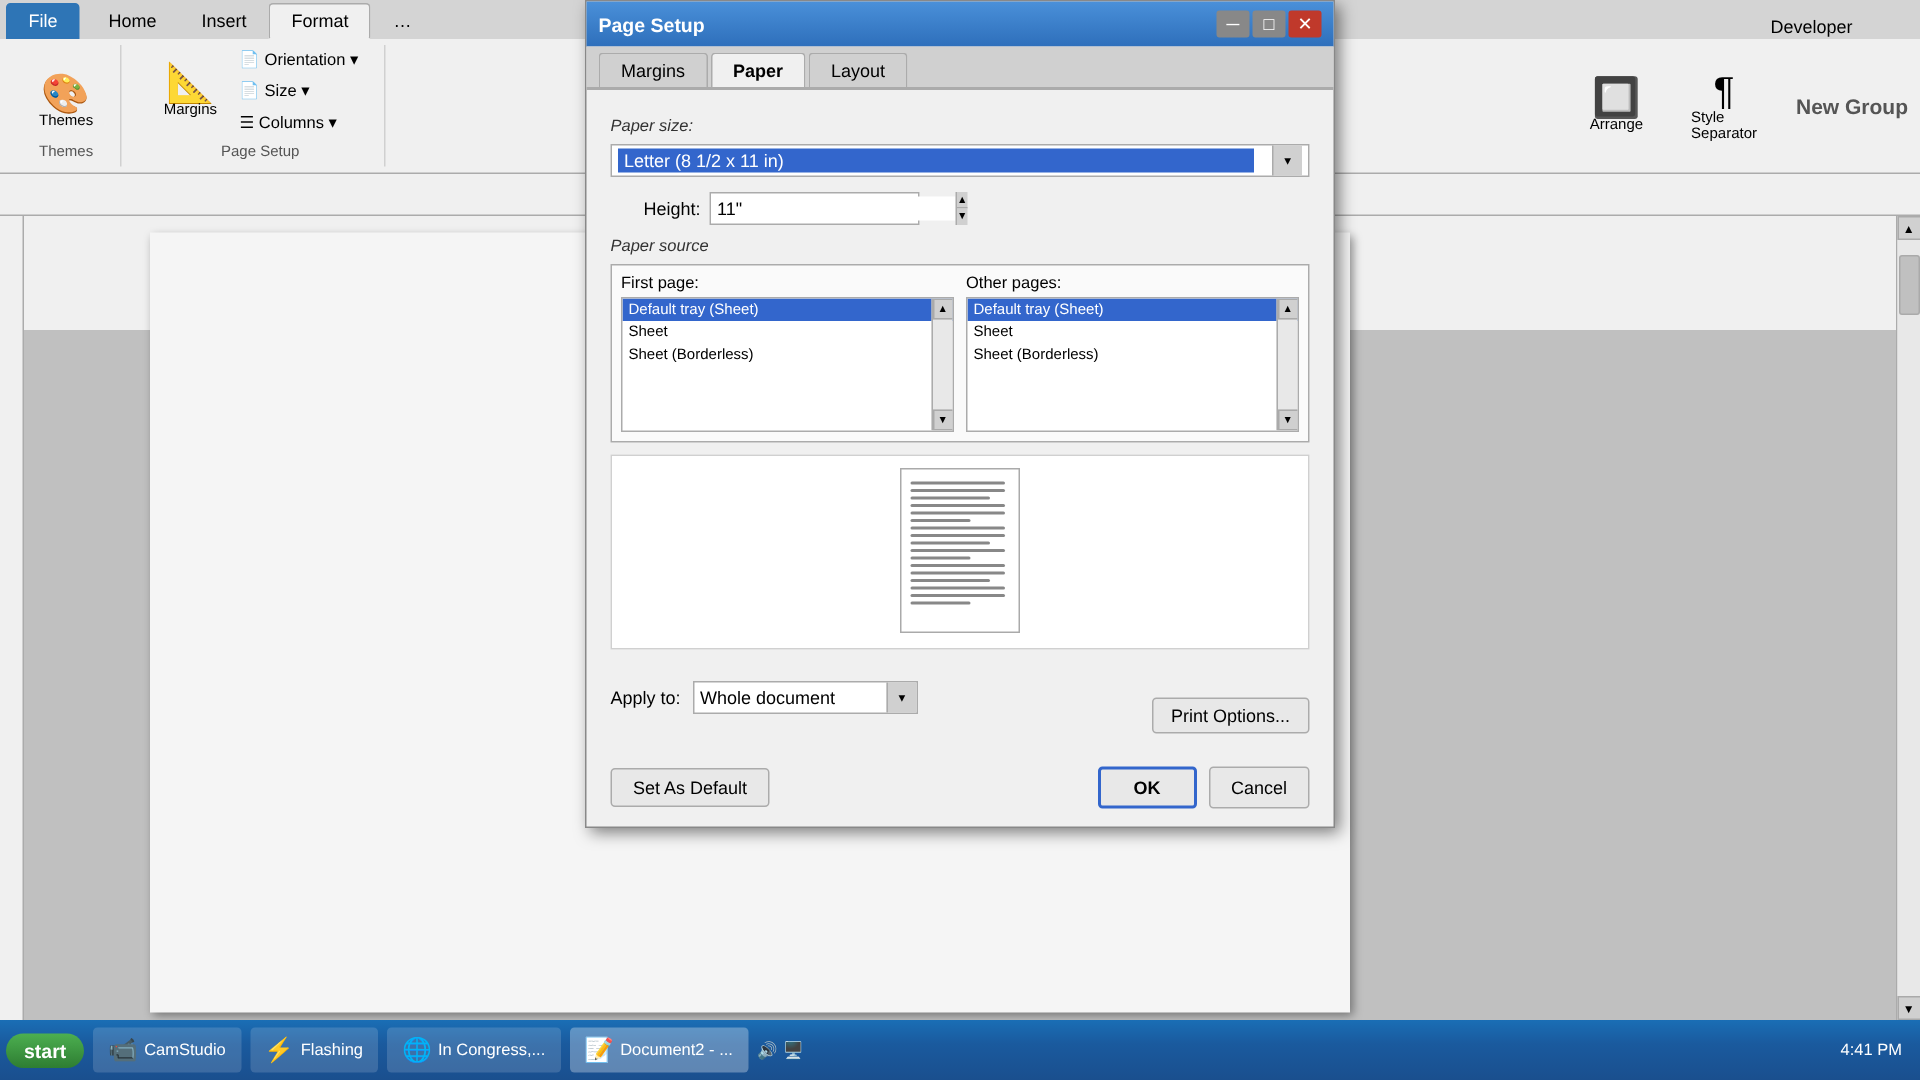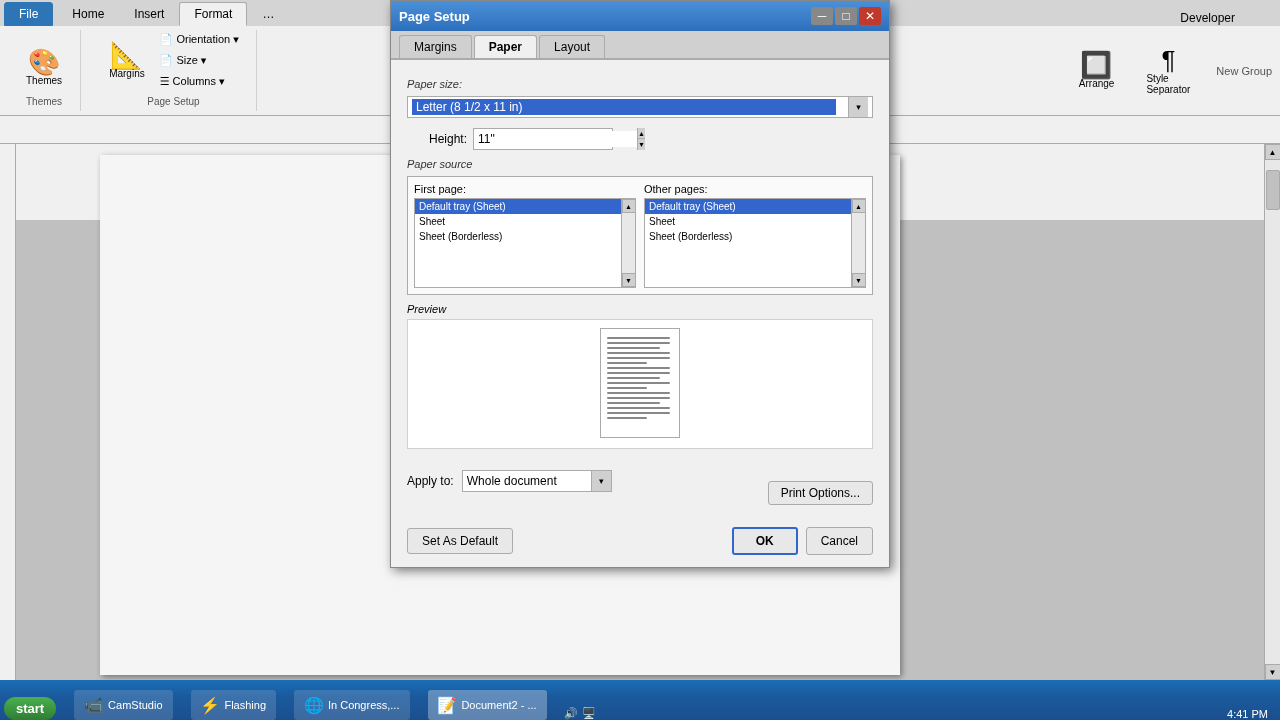--- a/index.html
+++ b/index.html
@@ -137,23 +137,23 @@
 
     
     .taskbar {
       position: absolute;
       bottom: 0;
       left: 0;
       right: 0;
       height: 40px;
       background: linear-gradient(to bottom, #1a6eb5 0%, #1a5a9e 40%, #1a4f8e 100%);
       display: flex;
-      align-items: flex-end;
+      align-items: center;
       padding: 0 4px;
-      gap: 18px;
+      gap: 6px;
     }
     .taskbar-start {
       background: linear-gradient(to bottom, #4caf50, #2e7d32);
       color: white;
       font-weight: bold;
       padding: 4px 12px;
       border-radius: 12px;
       font-size: 13px;
       cursor: pointer;
     }
@@ -588,21 +588,21 @@
     <div style="margin-left:auto;display:flex;align-items:center;gap:20px;">
       <div class="ribbon-btn-large">
         <span class="icon">🔲</span>
         <span>Arrange</span>
       </div>
       <div class="ribbon-btn-large">
         <span class="icon" style="font-size:26px;">¶</span>
         <span style="white-space:pre;">Style
 Separator</span>
       </div>
-      <div style="font-size:11px;color:#555;">New Group</div>
+      <div style="font-size:14px;color:#555;font-weight:bold;">New Group</div>
     </div>
   </div>
 
   <div style="position:absolute;top:0;right:30px;height:30px;display:flex;align-items:flex-end;">
     <div class="ribbon-tab">Developer</div>
   </div>
 </div>
 
 <div class="ruler-h"></div>
 
@@ -686,21 +686,20 @@
                 <div class="source-scroll-btn">▲</div>
                 <div class="source-scroll-track"></div>
                 <div class="source-scroll-btn">▼</div>
               </div>
             </div>
           </div>
         </div>
       </div>
 
       <div class="preview-section">
-        <div class="preview-label">Preview</div>
         <div class="preview-box">
           <div class="preview-page">
             <div class="preview-line long"></div>
             <div class="preview-line long"></div>
             <div class="preview-line medium"></div>
             <div class="preview-line long"></div>
             <div class="preview-line long"></div>
             <div class="preview-line short"></div>
             <div class="preview-line long"></div>
             <div class="preview-line long"></div>

